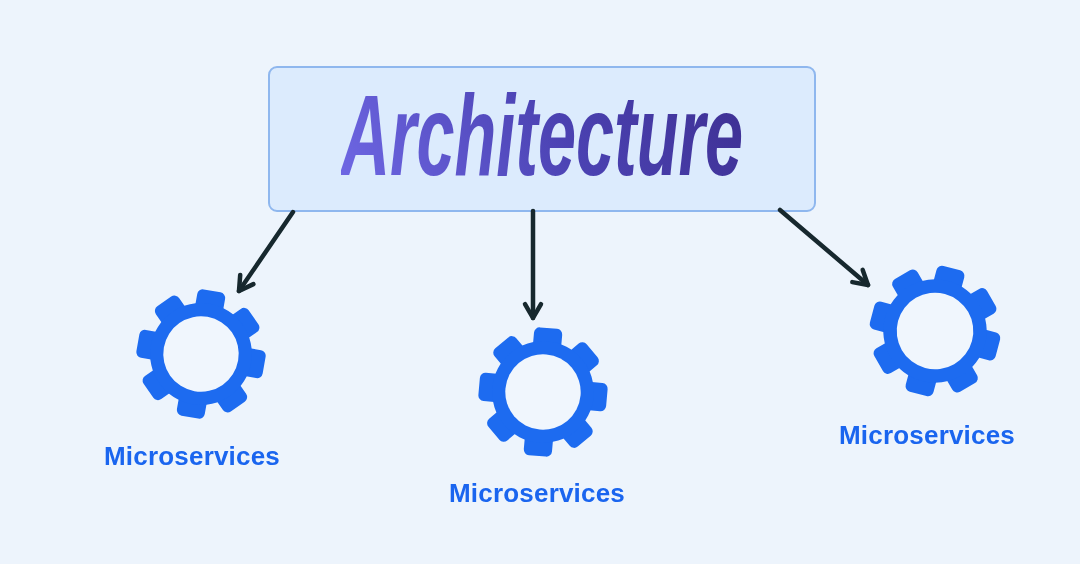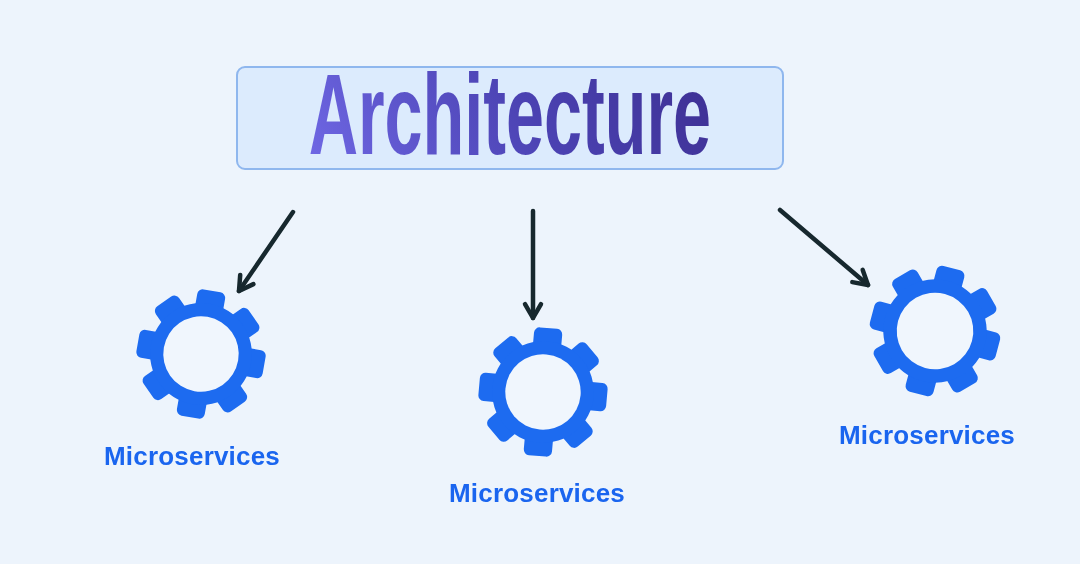--- a/index.html
+++ b/index.html
@@ -12,31 +12,32 @@
     background: #edf4fc;
     overflow: hidden;
     --gear-blue: #1d6bf0;
     --label-blue: #1a65ef;
     --arrow-dark: #17282e;
     --bg: #edf4fc;
   }
 
   .title-box {
     position: absolute;
-    left: 236px;
+    left: 268px;
     top: 66px;
     width: 548px;
-    height: 104px;
+    height: 146px;
     background: #dcebfd;
     border: 2px solid #8fb7ee;
     border-radius: 9px;
     box-sizing: border-box;
     display: flex;
     align-items: center;
     justify-content: center;
+    font-style: italic;
   }
 
   .title-text {
     font-size: 112px;
     font-weight: 700;
     line-height: 1;
     letter-spacing: 0px;
     white-space: nowrap;
     transform: scale(0.61, 1.03);
     transform-origin: center center;

